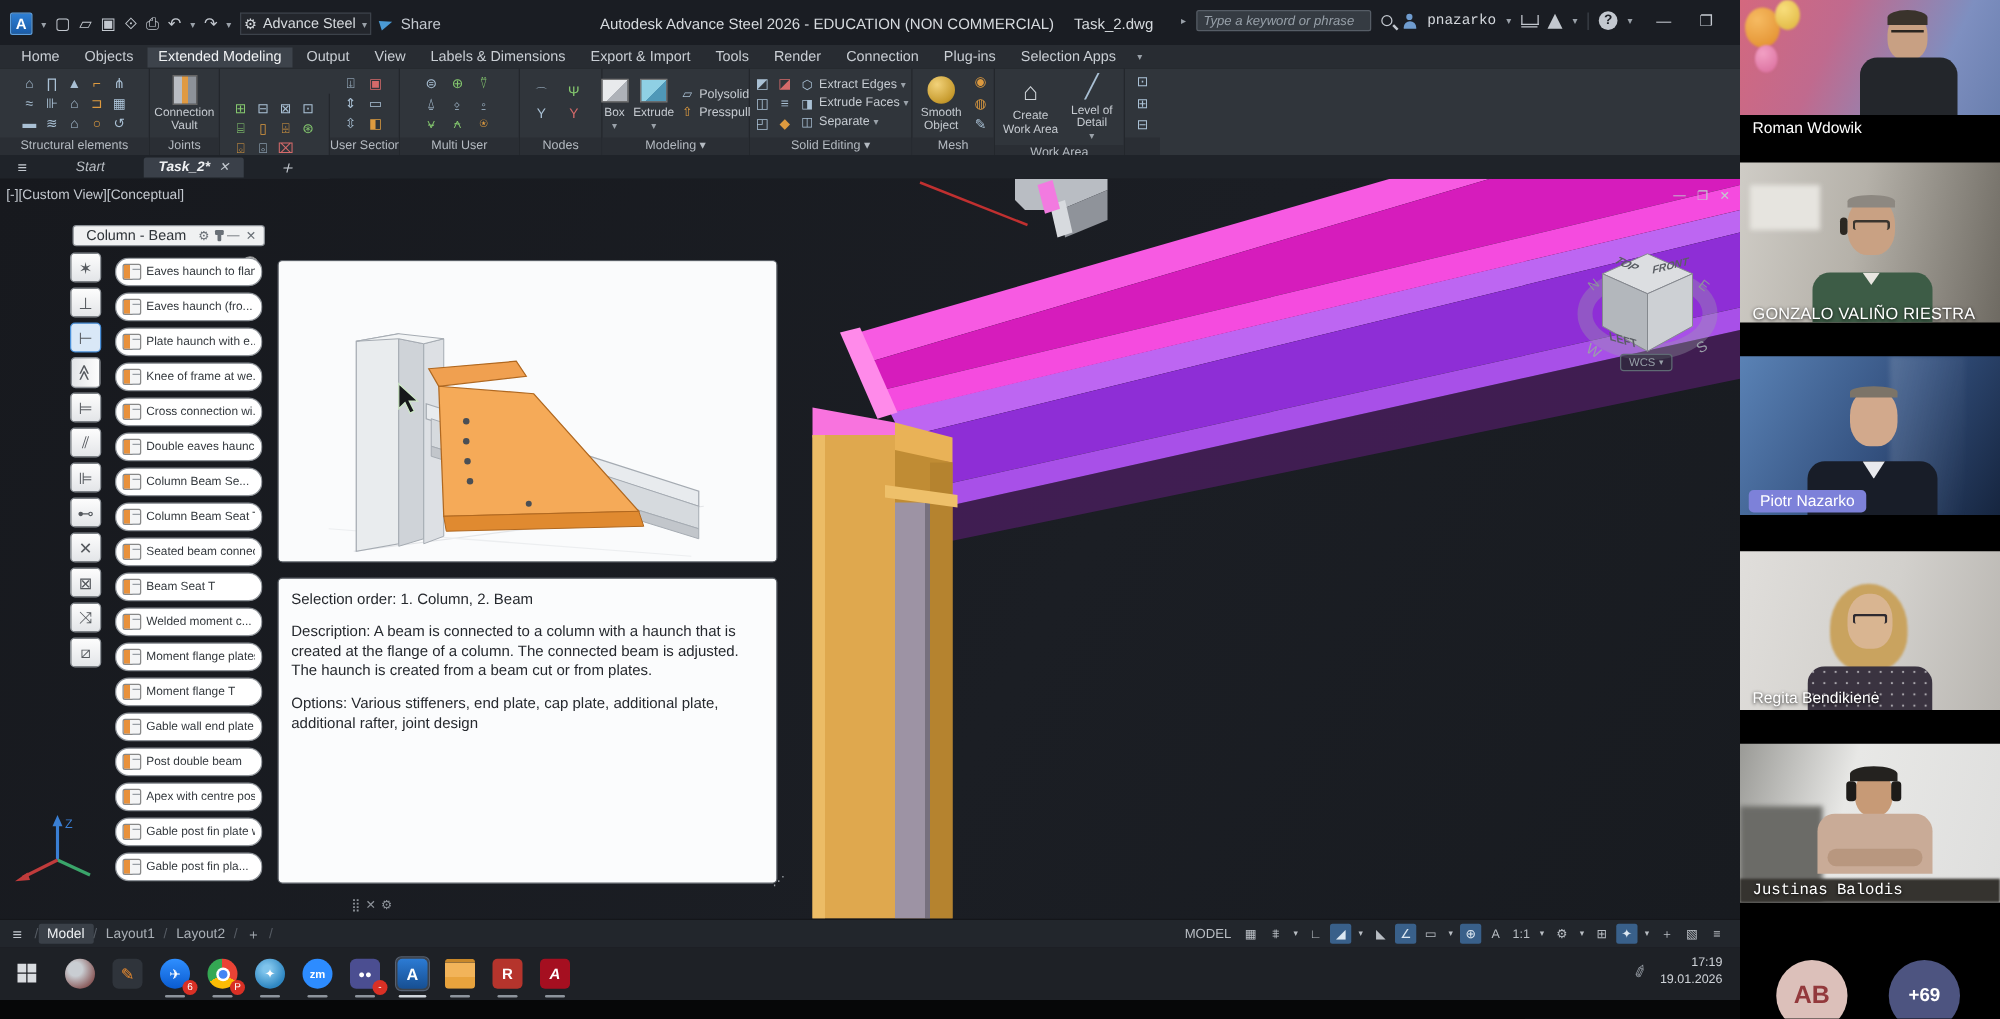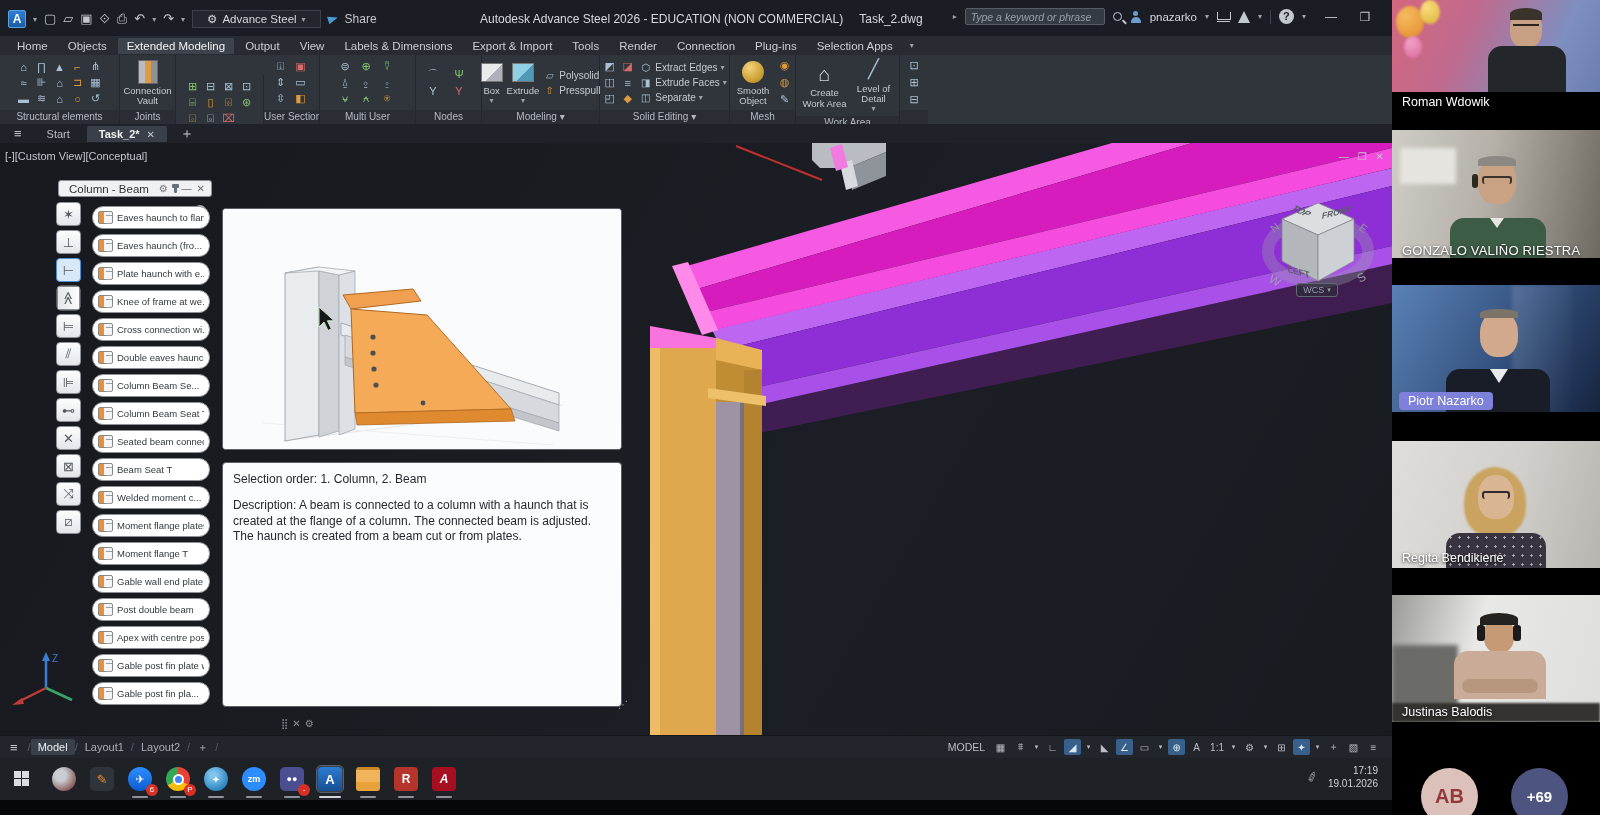--- a/index.html
+++ b/index.html
@@ -10,21 +10,21 @@
 
   
   #main{position:absolute;left:0;top:0;width:1392px;height:815px;background:#16191e;overflow:hidden;}
 
   
   #titlebar{position:absolute;left:0;top:0;width:1392px;height:36px;background:#1a1d23;color:#c3c8cf;}
   #titlebar .row{position:absolute;top:10px;display:flex;align-items:center;gap:7px;font-size:12px;}
   .alogo{width:18px;height:18px;background:linear-gradient(#2e7fd4,#1a5ca8);border:1px solid #5da0e0;border-radius:2px;color:#fff;font-weight:bold;font-size:12px;display:flex;align-items:center;justify-content:center;}
   .qat{color:#c3c8cf;font-size:13px;line-height:16px;}
   .caret{font-size:8px;color:#9aa1a9;}
-  .wsbox{display:flex;align-items:center;gap:5px;background:#23262c;border:1px solid #3c424a;padding:1px 14px;height:18px;font-size:11.5px;color:#d6dade;}
+  .wsbox{display:flex;align-items:center;gap:5px;background:#23262c;border:1px solid #3c424a;padding:1px 2px;height:18px;font-size:11.5px;color:#d6dade;}
   .plane{width:0;height:0;border-left:10px solid #4a9ad4;border-top:4px solid transparent;border-bottom:4px solid transparent;transform:rotate(-18deg);}
   #apptitle{position:absolute;left:480px;top:12px;font-size:12px;color:#d6dade;display:flex;gap:16px;white-space:nowrap;}
   #tb-right{position:absolute;right:86px;top:8px;display:flex;align-items:center;gap:8px;}
   #searchbox{width:140px;height:17px;background:#353b42;border:1px solid #565d66;border-radius:2px;color:#c9ced4;font-size:10.5px;font-style:italic;padding:0 5px;}
   #searchbox::placeholder{color:#97a0a9;}
   .lens{width:9px;height:9px;border:1.5px solid #c3c8cf;border-radius:50%;position:relative;}
   .lens::after{content:"";position:absolute;left:8px;top:8px;width:5px;height:1.5px;background:#c3c8cf;transform:rotate(45deg);}
   .person-ic{width:12px;height:12px;position:relative;}
   .person-ic::before{content:"";position:absolute;left:3.5px;top:0;width:5px;height:5px;border-radius:50%;background:#6f9ccf;}
   .person-ic::after{content:"";position:absolute;left:1px;top:6px;width:10px;height:6px;border-radius:5px 5px 0 0;background:#6f9ccf;}
@@ -53,21 +53,21 @@
   .rbig .bicon{height:26px;display:flex;align-items:center;justify-content:center;margin-bottom:1px;}
   .cube{width:22px;height:19px;background:linear-gradient(135deg,#e8eaec 55%,#aeb2b8 55%);border:1px solid #777;}
   .cube.blue{background:linear-gradient(135deg,#8fd0e4 55%,#4f98b8 55%);}
   .sphere{width:22px;height:22px;border-radius:50%;background:radial-gradient(circle at 35% 30%,#f2d27a,#c79b2e 70%,#8a6a1d);}
   .vault-ic{width:20px;height:24px;background:linear-gradient(90deg,#b9bdc3 0 35%,#e09a42 35% 65%,#8d9299 65%);border:1px solid #666;}
   .rsm{display:flex;align-items:center;font-size:10px;color:#c6cbd1;gap:3px;white-space:nowrap;}
   .rsm .ri{width:13px;height:13px;font-size:10px;}
   .rcol{display:flex;flex-direction:column;gap:2px;align-items:flex-start;}
 
   
-  #filetabs{position:absolute;left:0;top:124px;width:1392px;height:19px;background:#1f2329;display:flex;align-items:center;gap:5px;padding-left:6px;}
+  #filetabs{position:absolute;left:0;top:124px;width:1392px;height:19px;background:#1f2329;display:flex;align-items:center;gap:19px;padding-left:6px;font-style:italic;}
   .burger{color:#c3c8cf;font-size:13px;padding:0 8px;}
   .ftab{font-size:11px;color:#b9bec4;padding:2px 12px;}
   .ftab.active{background:#3a4049;color:#f0f2f4;font-weight:bold;border-radius:2px 2px 0 0;}
   .ftab .x{color:#c3c8cf;font-weight:normal;margin-left:7px;font-size:10px;}
   .fplus{color:#c3c8cf;font-size:14px;padding:0 8px;}
 
   
   #viewport{position:absolute;left:0;top:143px;width:1392px;height:592px;background:linear-gradient(120deg,#17191e 0%,#1b1e24 60%,#181b20 100%);overflow:hidden;}
   #vp-label{position:absolute;left:5px;top:7px;font-size:11px;color:#c3c8cf;}
   #vp-ctrl{position:absolute;right:8px;top:8px;display:flex;gap:9px;color:#c3c8cf;font-size:10px;}
@@ -176,21 +176,21 @@
     </div>
     <div id="apptitle">
       <span>Autodesk Advance Steel 2026 - EDUCATION (NON COMMERCIAL)</span>
           <span>Task_2.dwg</span>
     </div>
     <div id="tb-right">
       <span class="caret gi" data-g="▸"></span>
       <input id="searchbox" placeholder="Type a keyword or phrase" style="">
       <span class="lens"></span>
       <span class="person-ic"></span>
-      <span style="font-size:11.5px;color:#d5d9de;">pnazarko</span>
+      <span style="font-size:11.5px;color:#d5d9de;font-family:Liberation Mono, monospace;">pnazarko</span>
       <span class="caret gi" data-g="▾"></span>
       <span class="cart-ic"></span>
       <span class="kite"></span>
       <span class="caret gi" data-g="▾"></span>
       <span class="sep-v"></span>
       <span class="helpq">?</span>
       <span class="caret gi" data-g="▾"></span>
     </div>
     <div id="winbtns">
       <span class="winbtn gi" data-g="—"></span>
@@ -609,20 +609,21 @@
         <circle cx="151" cy="160" r="2.6" fill="#4a4f55"></circle>
         <circle cx="153" cy="176" r="2.6" fill="#4a4f55"></circle>
         <circle cx="200" cy="194" r="2.4" fill="#4a4f55"></circle>
         <path d="M96,98 l0,20 l5,-5 l4,8.5 l3.4,-1.7 l-4,-8 l6.8,0 z" fill="#16181a" stroke="#cfe8c8" stroke-width="1"></path>
       </svg>
     </div>
 
     <div id="infopanel">
       <p>Selection order: 1. Column, 2. Beam</p>
       <p>Description: A beam is connected to a column with a haunch that is created at the flange of a column. The connected beam is adjusted. The haunch is created from a beam cut or from plates.</p>
+      <p>Options:  Various stiffeners, end plate, cap plate, additional plate, additional rafter, joint design</p>
     </div>
     <span id="grip" class="gi" data-g="⋰"></span>
 
     <div id="cmd">
       <span class="hicon gi" data-g="⣿"></span>
       <span class="hicon gi" data-g="✕"></span>
       <span class="hicon gi" data-g="⚙"></span>
     </div>
   </div>
 
@@ -777,18 +778,18 @@
   <div class="vtile" style="top:595px;height:127px;background:linear-gradient(105deg,#9a9a96 0%,#e8e8e6 40%,#dededd 100%);">
     <div class="abs blur2" style="left:0;top:50px;width:66px;height:77px;background:#6b6b67;"></div>
     <div class="head" style="left:92px;top:22px;width:30px;height:36px;background:#c79a76;"></div>
     <div class="abs" style="left:88px;top:18px;width:38px;height:12px;border-radius:50% 50% 0 0;background:#24221f;"></div>
     <div class="abs" style="left:85px;top:30px;width:8px;height:16px;border-radius:3px;background:#1d1b19;"></div>
     <div class="abs" style="left:121px;top:30px;width:8px;height:16px;border-radius:3px;background:#1d1b19;"></div>
     <div class="body" style="left:62px;top:56px;width:92px;height:48px;background:#c9ab97;"></div>
     <div class="abs" style="left:70px;top:84px;width:76px;height:14px;border-radius:7px;background:#b8977f;"></div>
     <div class="abs blur1" style="left:0;top:108px;width:208px;height:19px;background:#35332f;"></div>
   </div>
-  <div class="vname" style="top:705px;">Justinas Balodis</div>
+  <div class="vname" style="top:705px;font-family:Liberation Mono, monospace;">Justinas Balodis</div>
 
   <div class="avatar" style="left:29px;background:#dcc0ba;color:#93393c;font-size:20px;">AB</div>
   <div class="avatar" style="left:119px;background:#4d5480;color:#fff;font-size:15px;">+69</div>
 </div>
 </div>
 
 </body></html>

